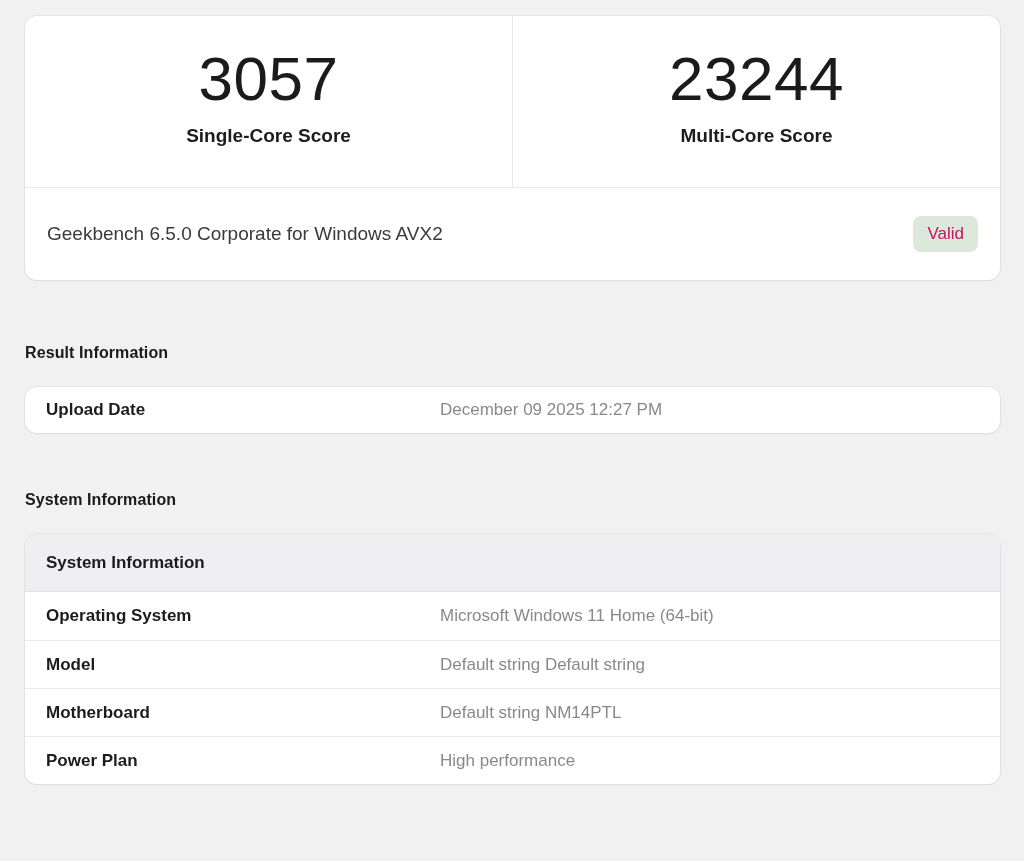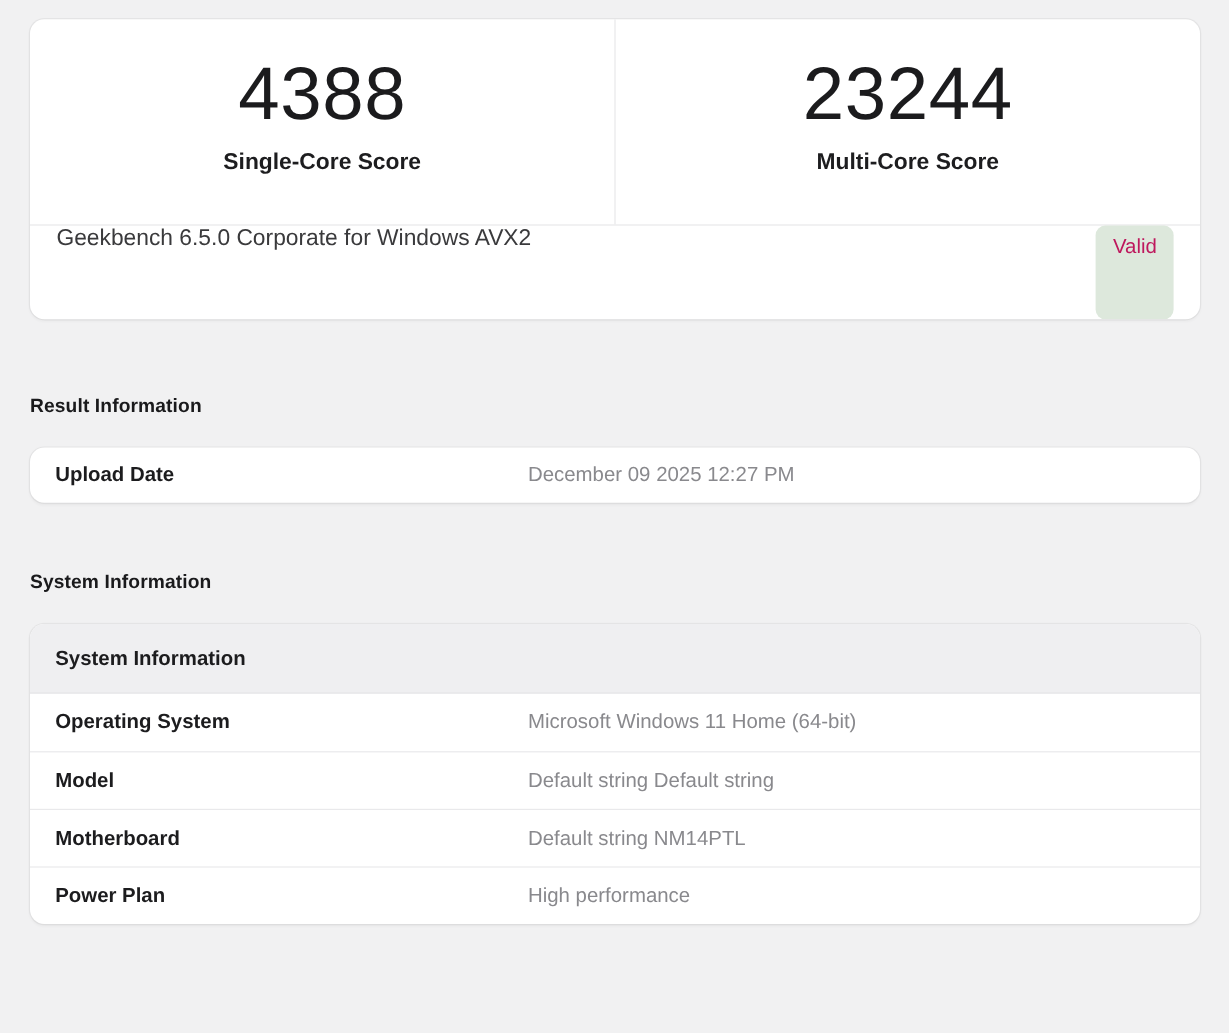--- a/index.html
+++ b/index.html
@@ -38,22 +38,23 @@
     letter-spacing: 0.5px;
   }
   .score-label {
     margin-top: 14px;
     font-size: 19px;
     font-weight: 700;
     color: #1d1d1f;
   }
   .caption-row {
     border-top: 1px solid #e8e8ea;
-    height: 79px;
+    height: 93px;
     display: flex;
+    align-items: center;
     justify-content: space-between;
     padding: 0 22px;
   }
   .caption-text {
     font-size: 19px;
     color: #3a3a3c;
   }
   .badge {
     display: inline-block;
     padding: 8px 14px;
@@ -108,21 +109,21 @@
   }
 </style>
 </head>
 <body>
 
 <div class="wrap">
 
   <div class="card">
     <div class="score-grid">
       <div class="score-cell left">
-        <div class="score-value">4388</div>
+        <div class="score-value">3057</div>
         <div class="score-label">Single-Core Score</div>
       </div>
       <div class="score-cell">
         <div class="score-value">23244</div>
         <div class="score-label">Multi-Core Score</div>
       </div>
     </div>
     <div class="caption-row">
       <div class="caption-text">Geekbench 6.5.0 Corporate for Windows AVX2</div>
       <div class="badge" style="background: rgb(221, 232, 220); color: #be185d;">Valid</div>

